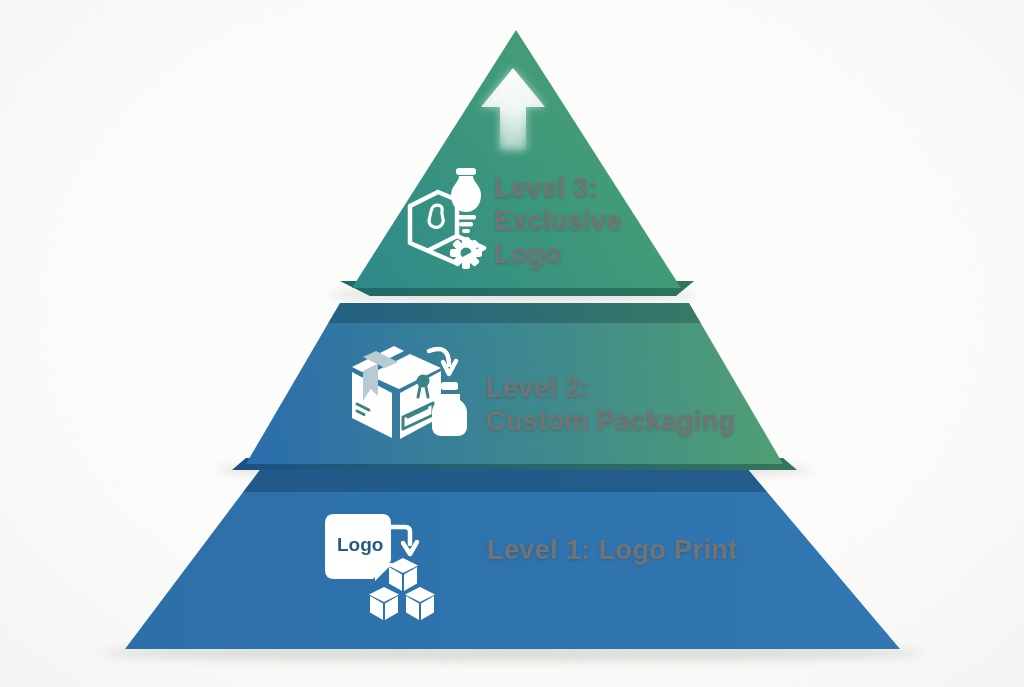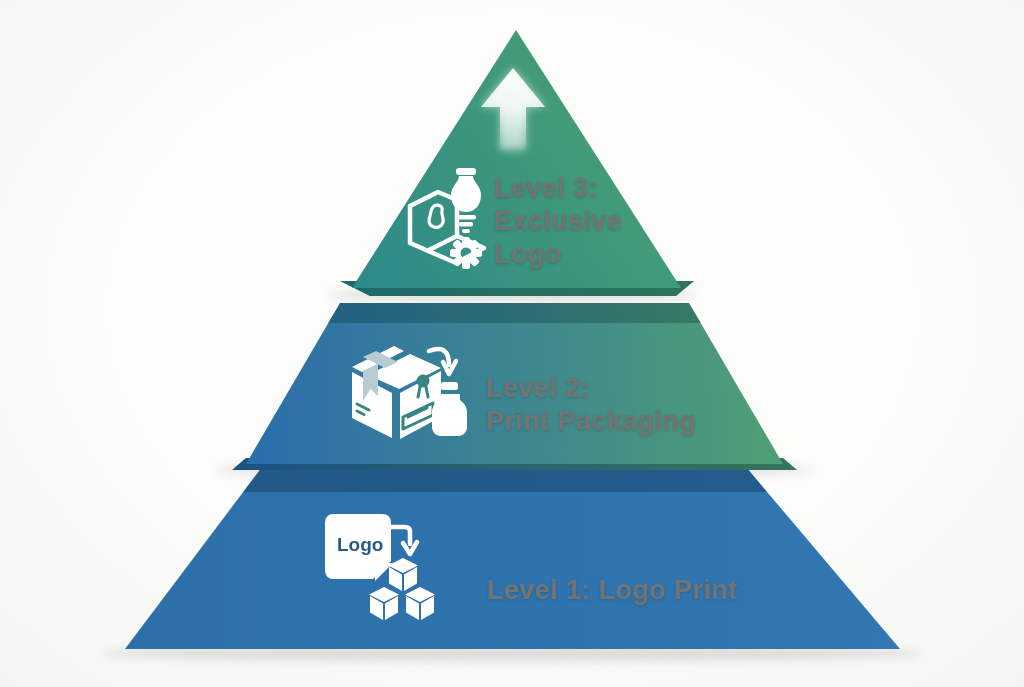--- a/index.html
+++ b/index.html
@@ -16,21 +16,21 @@
     color:#737373;
     font-weight:bold;
     font-size:27px;
     line-height:33px;
     letter-spacing:.4px;
     text-shadow:0 1px 3px rgba(0,40,40,.22);
     white-space:nowrap;
   }
   #lbl3{left:494px;top:172px;}
   #lbl2{left:486px;top:372px;}
-  #lbl1{left:487px;top:534px;margin-top:40px;}
+  #lbl1{left:487px;top:534px;}
 </style>
 </head>
 <body>
 
 <div class="stage">
 
 <svg width="1024" height="687" viewBox="0 0 1024 687">
   <defs>
     <linearGradient id="lg3" gradientUnits="userSpaceOnUse" x1="360" y1="290" x2="650" y2="80">
       <stop offset="0" stop-color="#2d8a8a"></stop>
@@ -167,19 +167,19 @@
   </g>
 </svg>
 
 <div class="lbl" id="lbl3">
   <div>Level 3:</div>
   <div>Exclusive</div>
   <div>Logo</div>
 </div>
 <div class="lbl" id="lbl2">
   <div>Level 2:</div>
-  <div>Print Packaging</div>
+  <div>Custom Packaging</div>
 </div>
 <div class="lbl" id="lbl1">
   <div>Level 1: Logo Print</div>
 </div>
 
 </div>
 
 </body></html>

